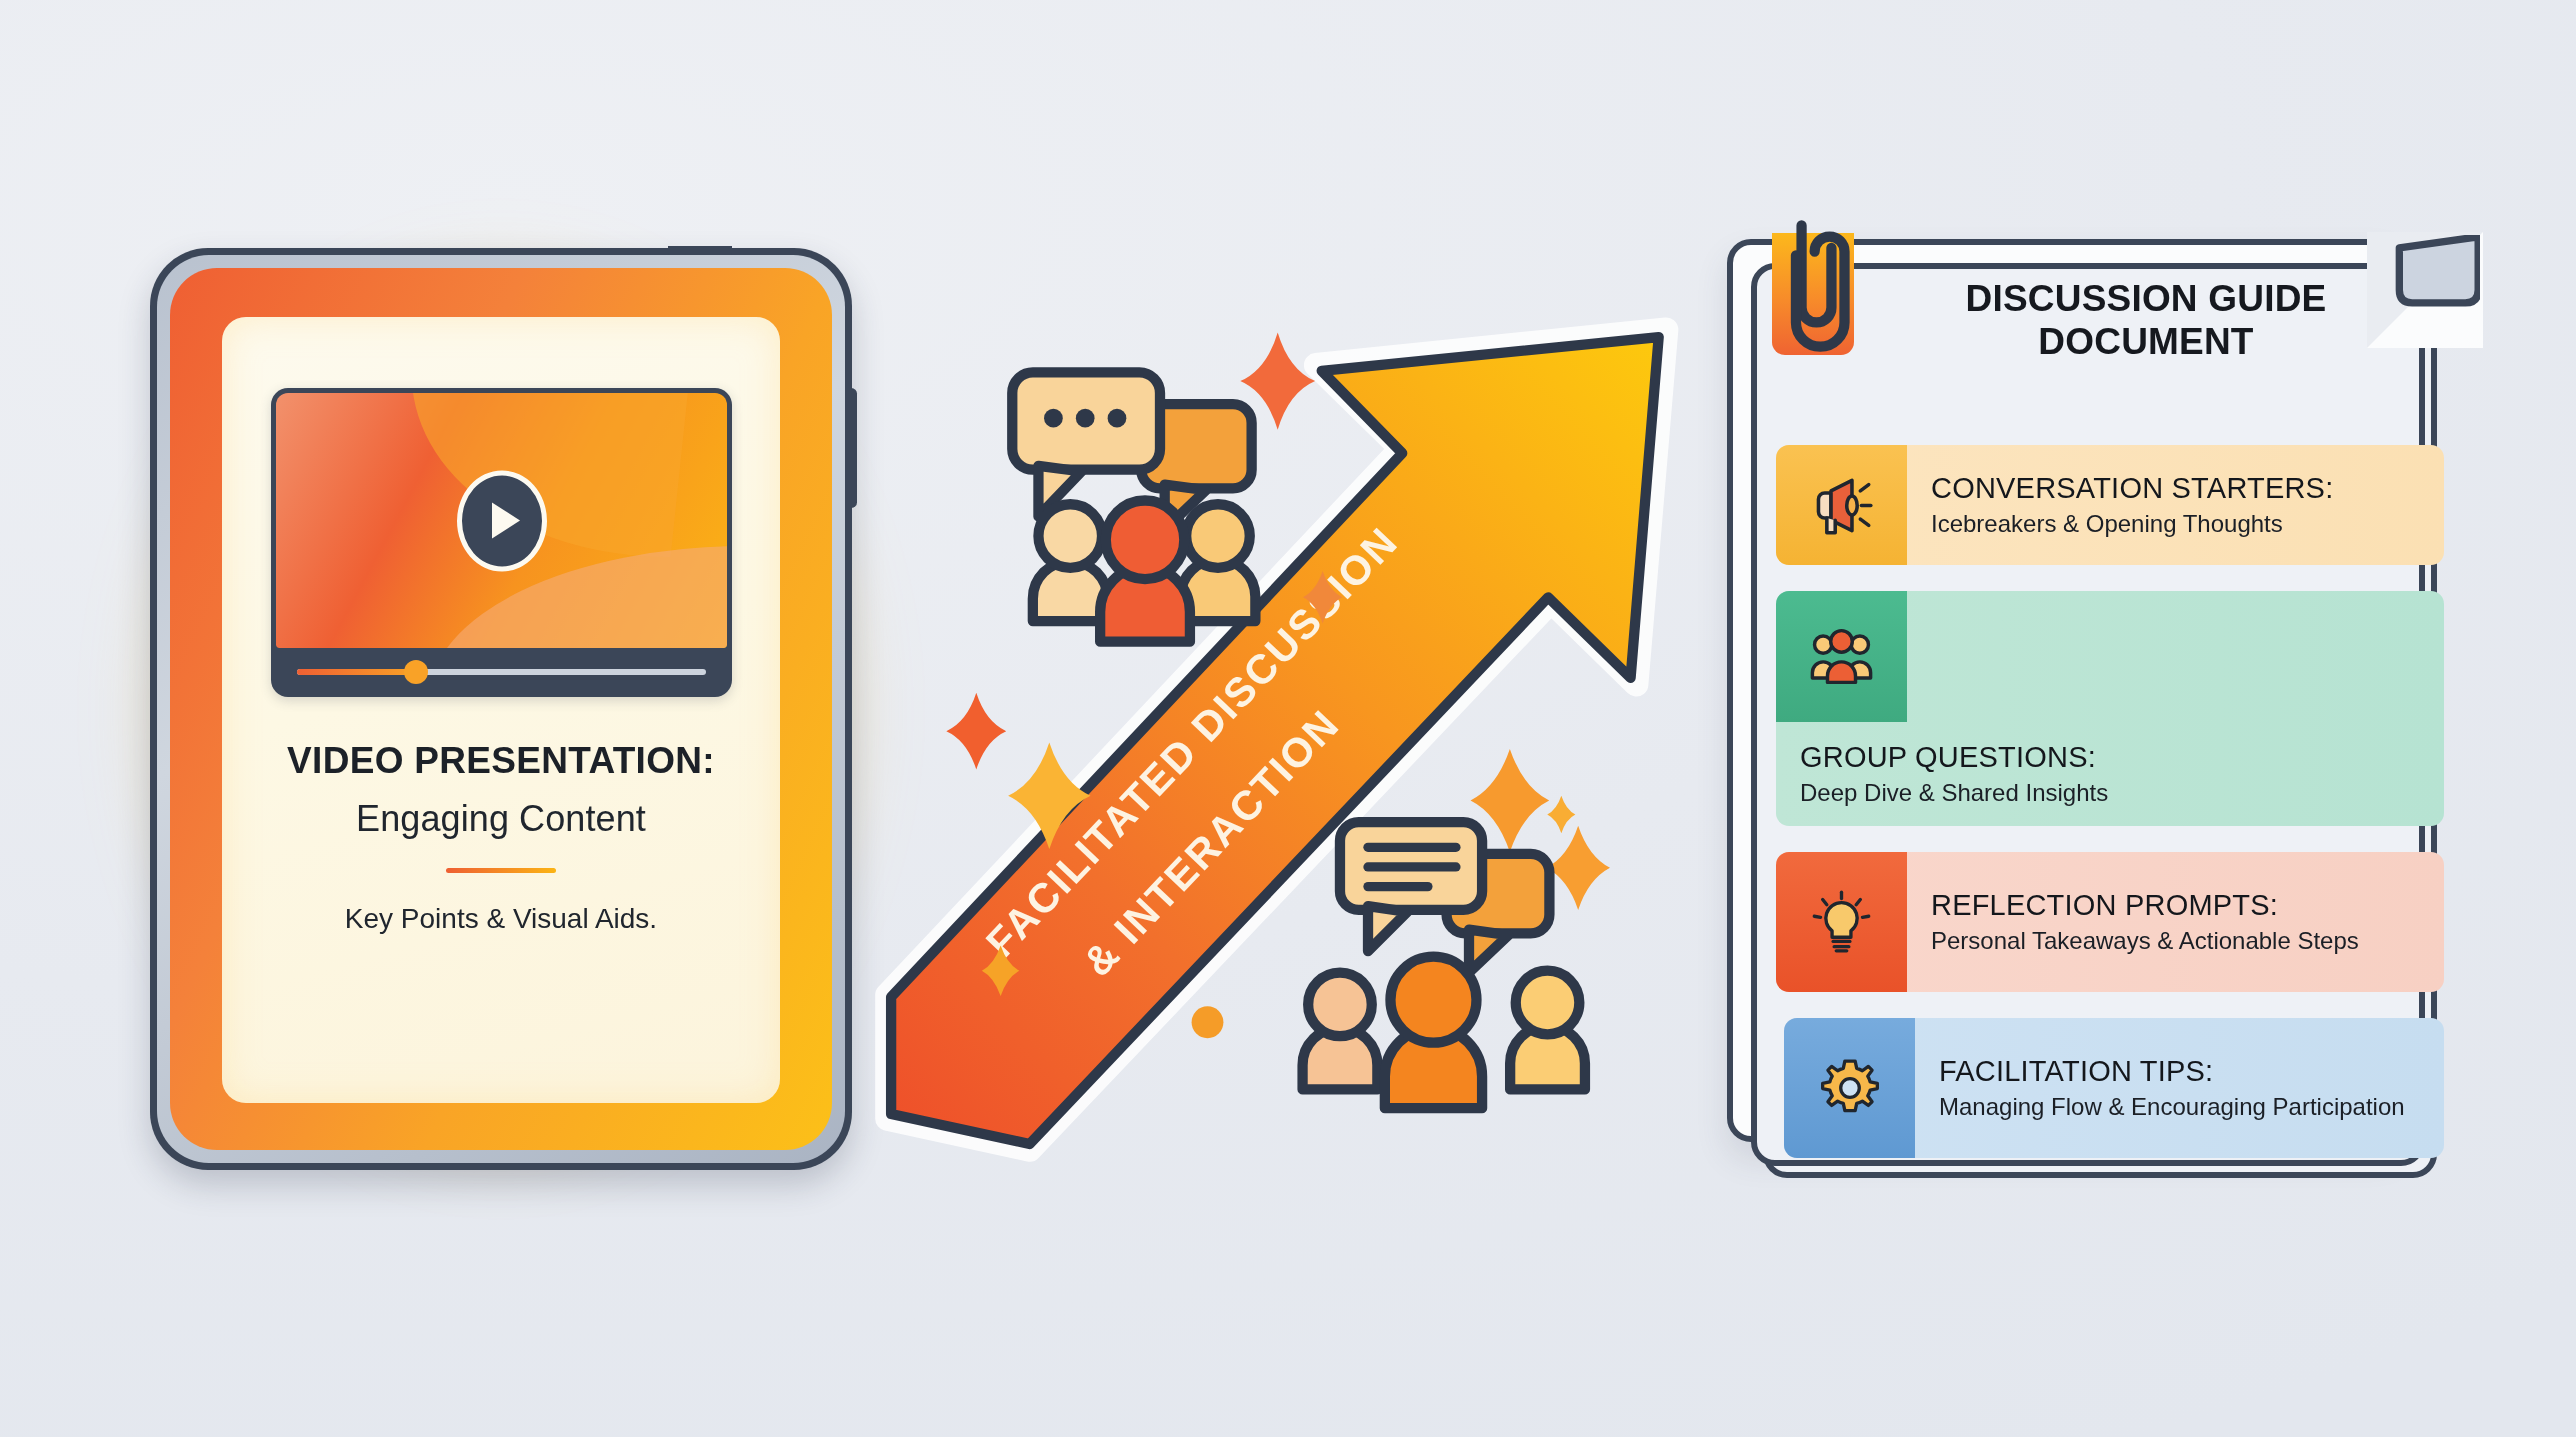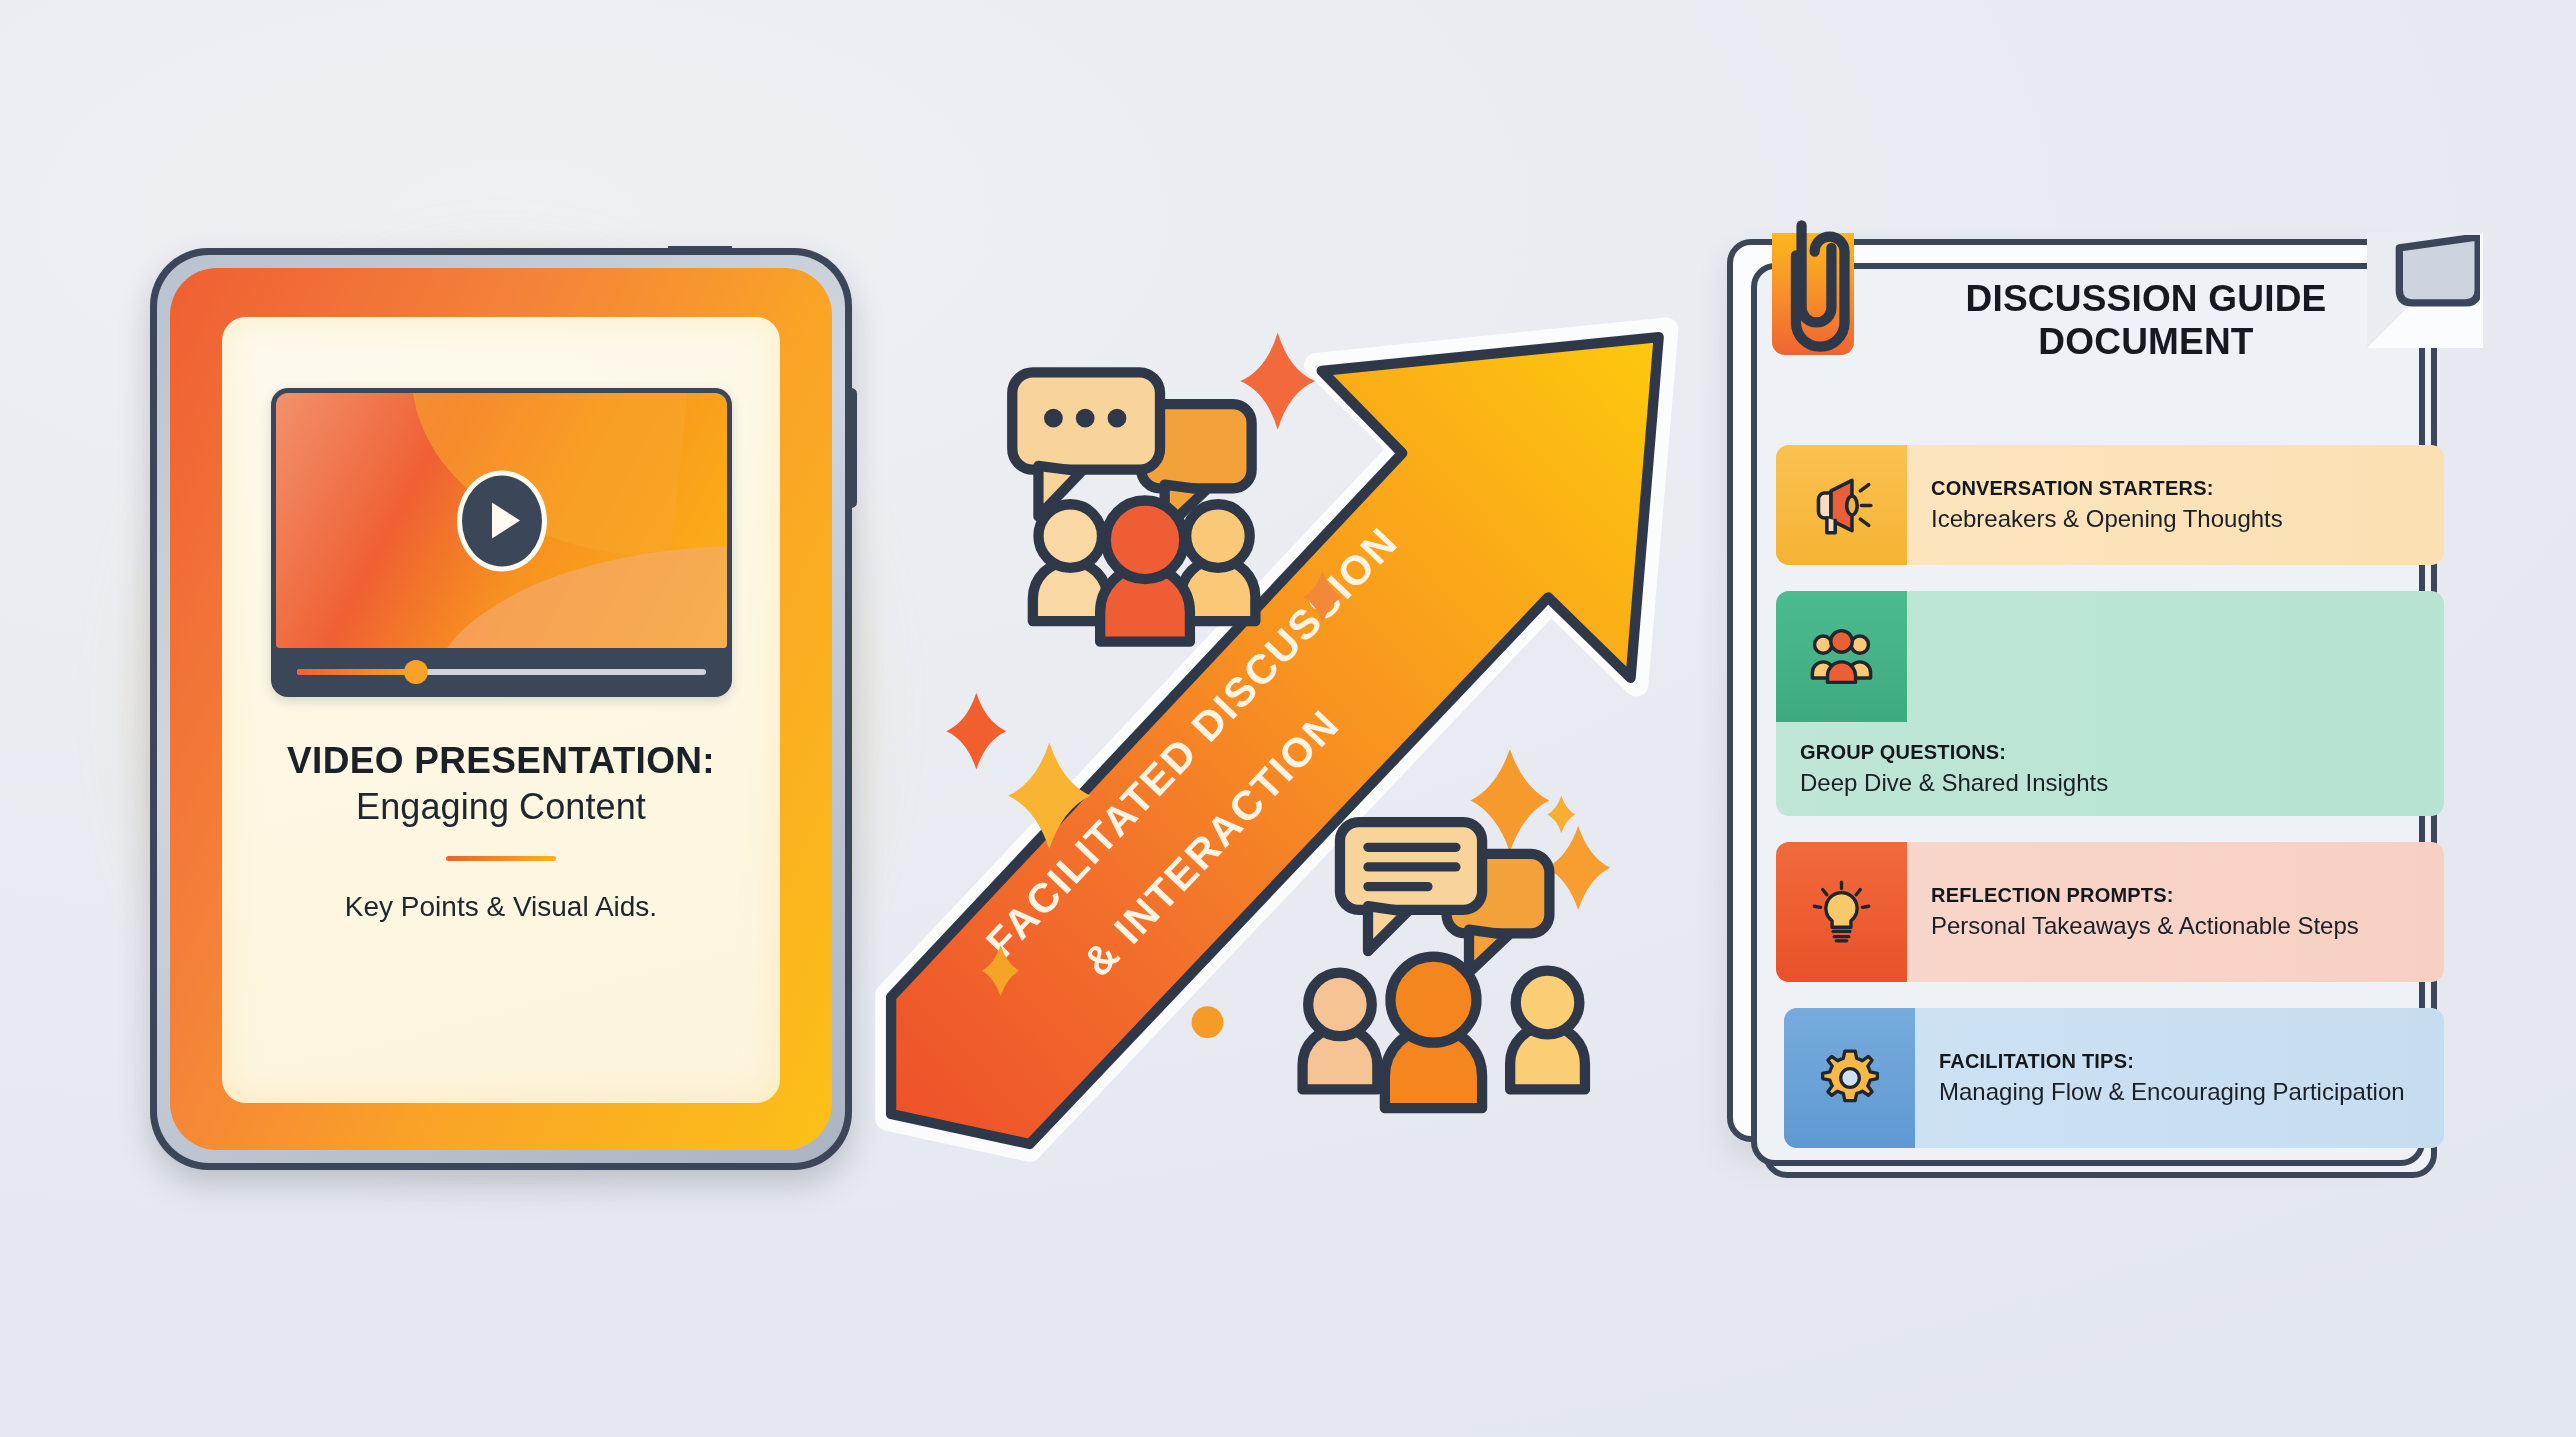--- a/index.html
+++ b/index.html
@@ -105,21 +105,21 @@
     width:24px; height:24px; border-radius:50%;
     background:#f9a227;
   }
   #tablet-caption{
     position:absolute; left:37px; right:37px; top:423px; text-align:center;
   }
   #tab-title{
     font-size:37px; font-weight:bold; color:#1c2128; letter-spacing:0.3px;
   }
   #tab-sub{
-    font-size:36px; color:#20262e; margin-top:4px; letter-spacing:0.1px;
+    font-size:36px; color:#20262e; margin-top:16px; letter-spacing:0.1px;
   }
   #tab-rule{
     width:110px; height:5.6px; border-radius:2.8px; margin:28px auto 0;
     background:linear-gradient(90deg,#ee5f33,#fbb414);
   }
   #tab-note{
     font-size:28px; color:#20262e; margin-top:30px;
   }
   #tab-cam{
     position:absolute; right:120px; top:-1.9px; width:64px; height:15px;
@@ -194,21 +194,21 @@
     min-height:120px;
   }
   .row-icon{
     width:131px; flex:0 0 131px;
     display:flex; align-items:center; justify-content:center;
   }
   .row-text{
     flex:1; padding:19px 20.6px 19px 24px;
     display:flex; flex-direction:column; justify-content:center;
   }
-  .row-head{ font-size:20px; font-weight:bold; color:#14171c; letter-spacing:0.2px; }
+  .row-head{ font-size:29px; font-weight:normal; color:#14171c; letter-spacing:0.2px; }
   .row-sub{ font-size:24px; color:#1b1f26; line-height:1.22; margin-top:3.7px; }
 </style>
 </head>
 <body>
 
 <div id="stage">
 
   <div id="tablet-wrap">
     <div id="tablet-glow"></div>
     <div id="tablet-shell">

